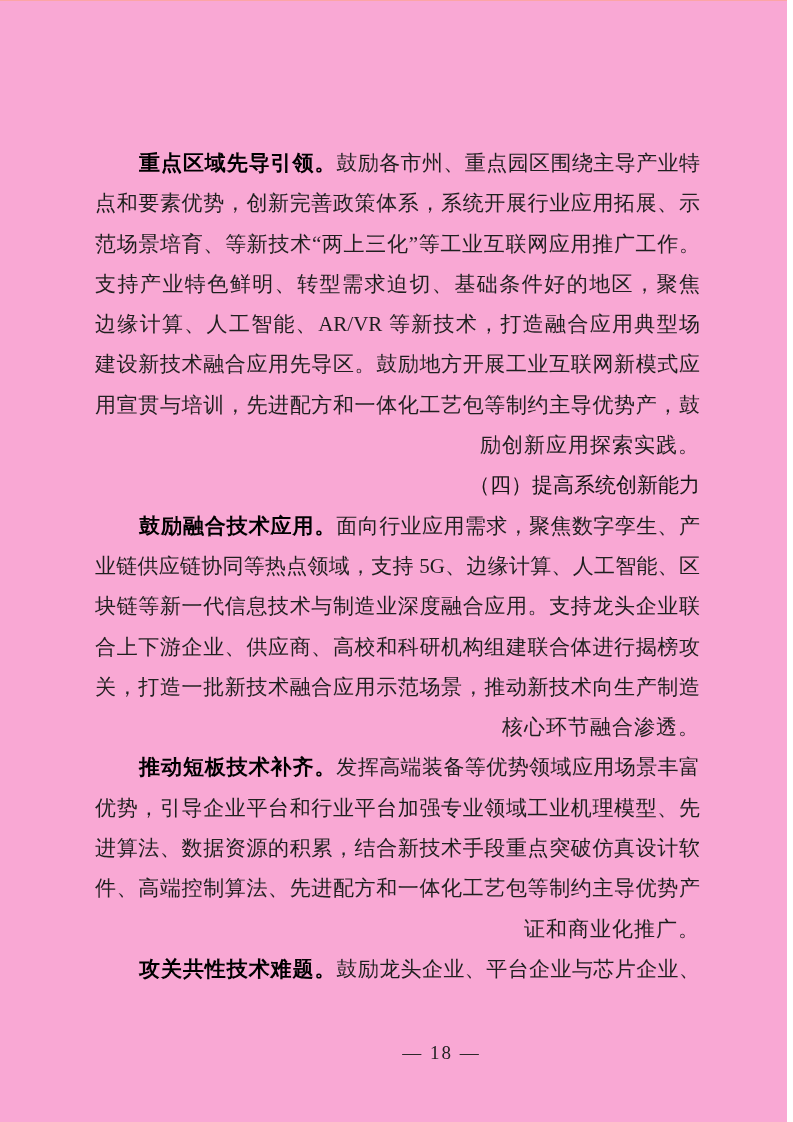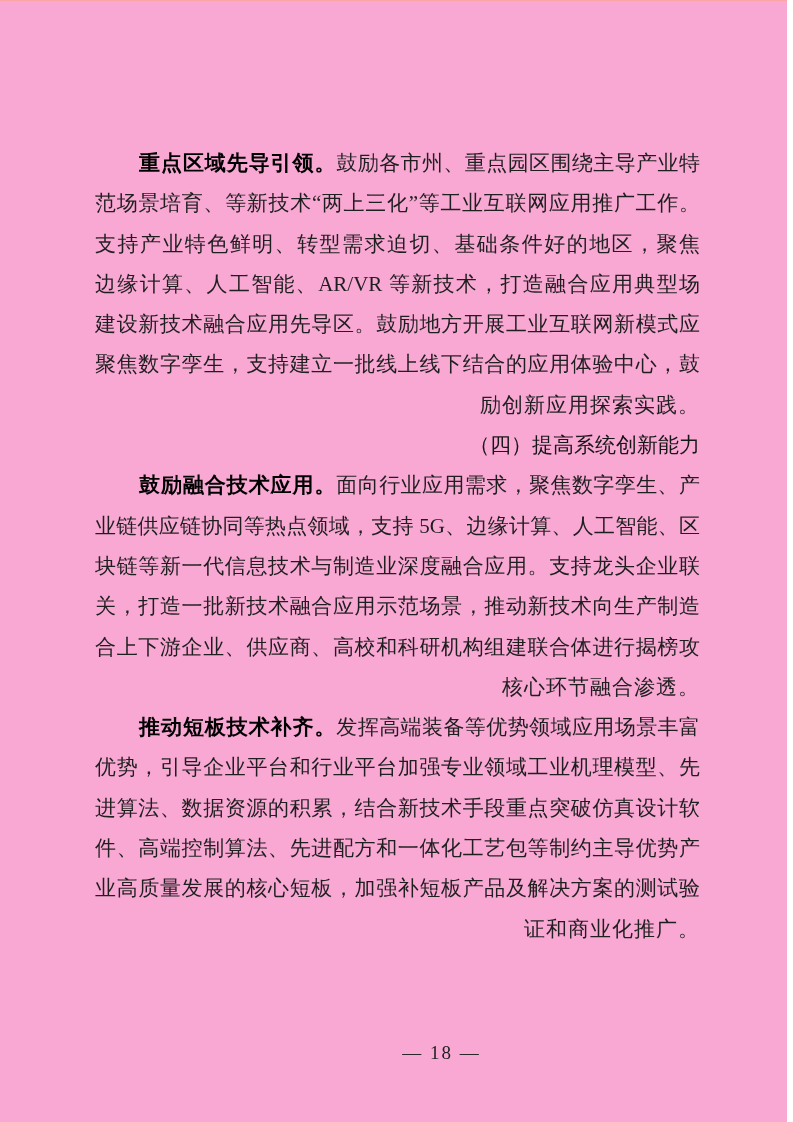--- a/index.html
+++ b/index.html
@@ -47,36 +47,37 @@
     letter-spacing:2px;
     padding-left:48px;
   }
 </style>
 </head>
 <body>
 
 <div class="page">
   <div class="text-block">
       <div class="line j ind"><span class="lead">重点区域先导引领。</span><span>鼓励各市州、重点园区围绕主导产业特</span></div>
+      <div class="line j"><span>点和要素优势，创新完善政策体系，系统开展行业应用拓展、示</span></div>
       <div class="line j"><span>范场景培育、等新技术“两上三化”等工业互联网应用推广工作。</span></div>
       <div class="line j"><span>支持产业特色鲜明、转型需求迫切、基础条件好的地区，聚焦 5G、</span></div>
       <div class="line j"><span>边缘计算、人工智能、AR/VR 等新技术，打造融合应用典型场景，</span></div>
       <div class="line j"><span>建设新技术融合应用先导区。鼓励地方开展工业互联网新模式应</span></div>
-      <div class="line j"><span>聚焦数字孪生，支持建立一批线上线下结合的应用体验中心，鼓</span></div>
+      <div class="line j"><span>用宣贯与培训，先进配方和一体化工艺包等制约主导优势产，鼓</span></div>
       <div class="line last"><span>励创新应用探索实践。</span></div>
       <div class="line ind kaiti"><span>（四）提高系统创新能力</span></div>
       <div class="line j ind"><span class="lead">鼓励融合技术应用。</span><span>面向行业应用需求，聚焦数字孪生、产</span></div>
       <div class="line j"><span>业链供应链协同等热点领域，支持 5G、边缘计算、人工智能、区</span></div>
       <div class="line j"><span>块链等新一代信息技术与制造业深度融合应用。支持龙头企业联</span></div>
+      <div class="line j"><span>合上下游企业、供应商、高校和科研机构组建联合体进行揭榜攻</span></div>
       <div class="line j"><span>关，打造一批新技术融合应用示范场景，推动新技术向生产制造</span></div>
-      <div class="line j"><span>合上下游企业、供应商、高校和科研机构组建联合体进行揭榜攻</span></div>
       <div class="line last"><span>核心环节融合渗透。</span></div>
       <div class="line j ind"><span class="lead">推动短板技术补齐。</span><span>发挥高端装备等优势领域应用场景丰富</span></div>
       <div class="line j"><span>优势，引导企业平台和行业平台加强专业领域工业机理模型、先</span></div>
       <div class="line j"><span>进算法、数据资源的积累，结合新技术手段重点突破仿真设计软</span></div>
       <div class="line j"><span>件、高端控制算法、先进配方和一体化工艺包等制约主导优势产</span></div>
-      <div class="line j"><span>业高质量发展的核心短板，加强补短板产品及解决方案的测试验</span></div>
       <div class="line last"><span>证和商业化推广。</span></div>
+      <div class="line j ind"><span class="lead">攻关共性技术难题。</span><span>鼓励龙头企业、平台企业与芯片企业、</span></div>
     </div>
   <div class="page-footer">
     <span>— 18 —</span>
   </div>
 </div>
 
 </body></html>

